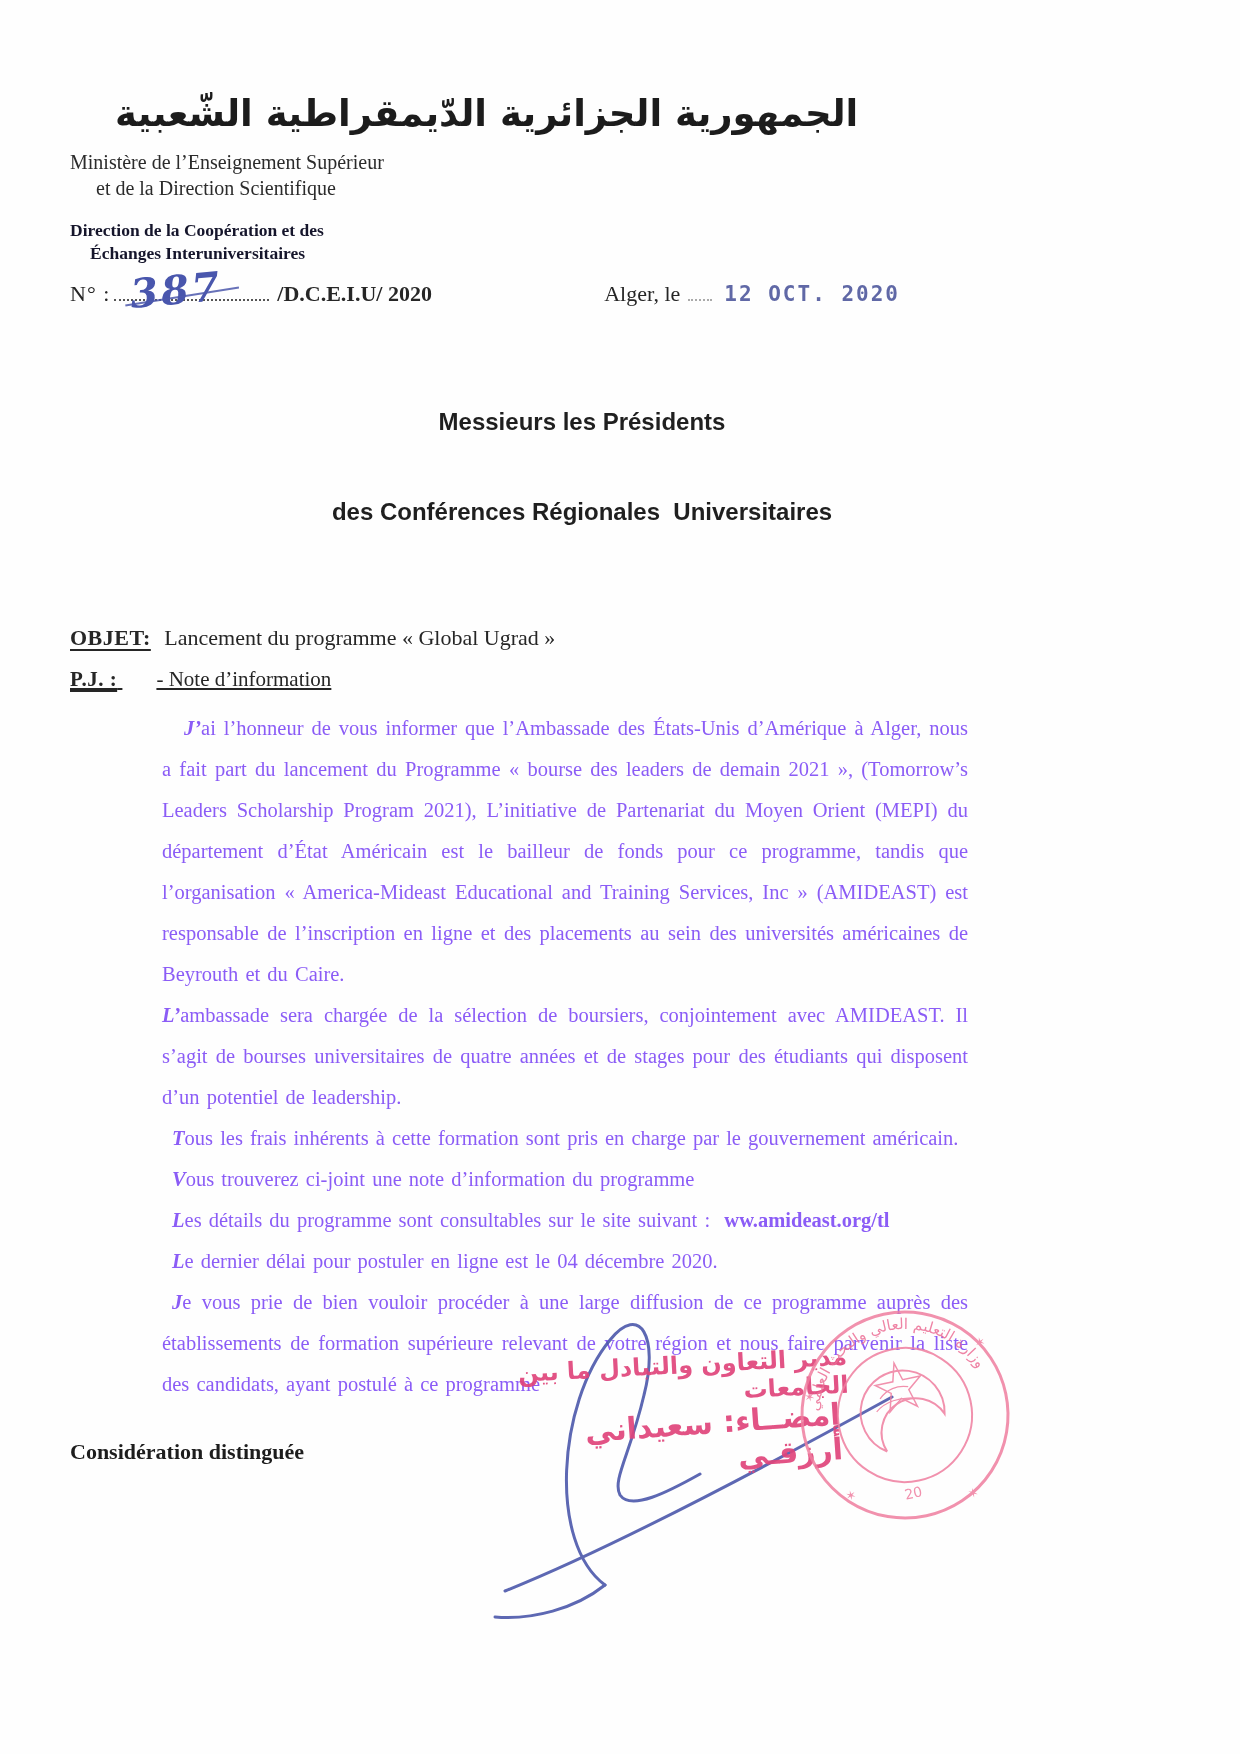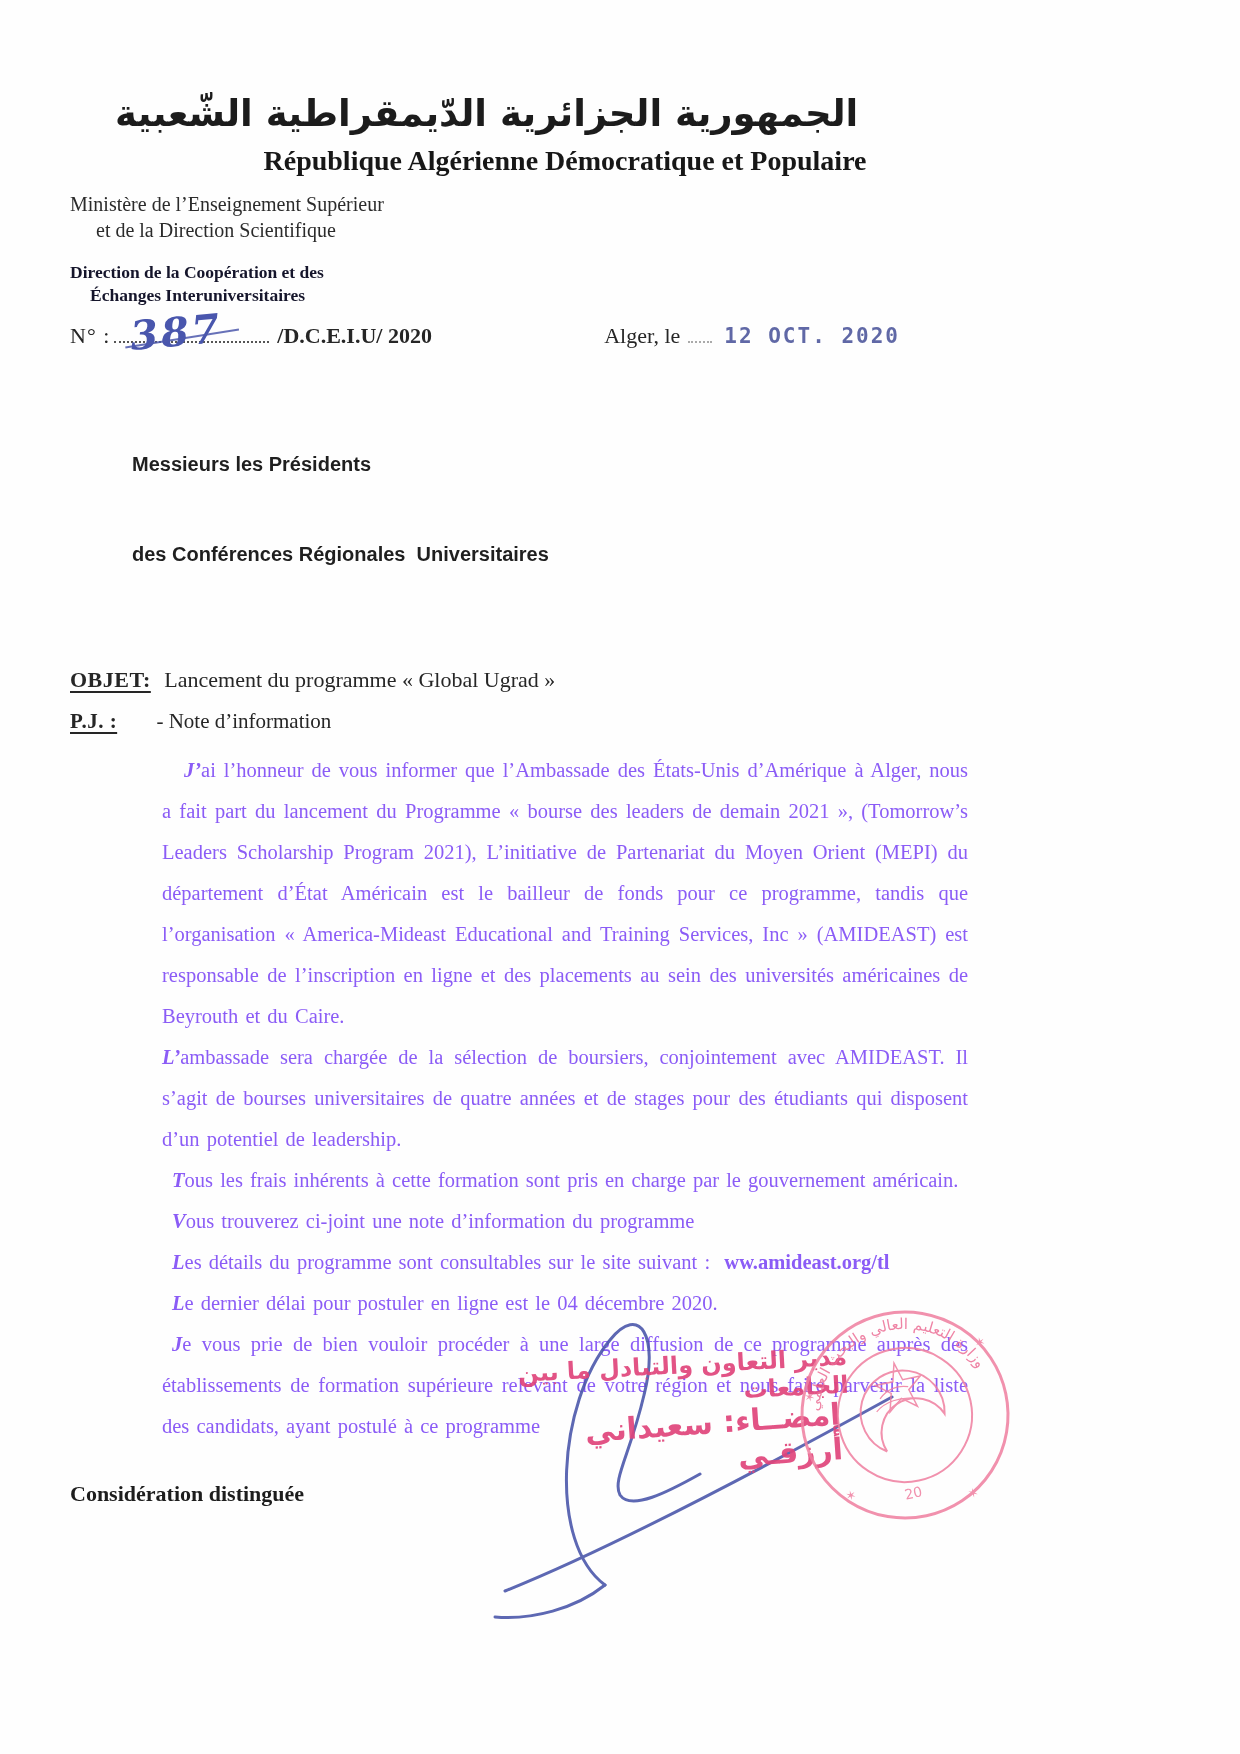--- a/index.html
+++ b/index.html
@@ -44,29 +44,29 @@
   .ref-right { margin-left:auto; margin-right:70px; display:flex; align-items:baseline; }
   .date-dots { display:inline-block; width:24px; border-bottom:2px dotted #aaa; height:12px; margin:0 12px 0 8px; }
   .date-stamp {
     font-family:"DejaVu Sans Mono",monospace; font-weight:700;
     font-size:21px; color:#454f97; letter-spacing:2px; opacity:.85;
     white-space:nowrap;
   }
 
   
   .addressee {
-    margin-top:18px; transform:translateX(62px);
+    margin-top:18px; text-align:center; transform:translateX(62px);
     font-family:"Liberation Sans","DejaVu Sans",sans-serif;
-    font-weight:700; font-size:20px; line-height:30px; color:#1f1f1f;
+    font-weight:700; font-size:24px; line-height:30px; color:#1f1f1f;
     white-space:pre-wrap;
   }
 
   
   .objet-row { margin-top:38px; font-size:22px; }
-  .pj-row { margin-top:16px; font-size:21px; }
+  .pj-row { margin-top:16px; font-size:21px;text-decoration:underline; }
   .lbl-u { font-weight:700; text-decoration:underline; text-underline-offset:4px; text-decoration-thickness:2px; letter-spacing:.5px; }
   .pj-text { margin-left:34px; }
   .objet-text { margin-left:8px; }
 
   
   .body-block { margin-top:16px; margin-left:92px; width:806px;
     font-size:20.5px; line-height:41px; text-align:justify; color:#8b5cf6; word-spacing:2px; }
   .body-block p { margin:0; }
   .body-block p::first-letter { font-style:italic; font-weight:600; }
   .ind-lg { text-indent:22px; }
@@ -84,21 +84,20 @@
   .stamp-name  { right:398px; top:1408px; font-size:30px; transform:rotate(-4deg); width:340px; letter-spacing:1px; }
   .seal-svg { position:absolute; left:792px; top:1302px; transform:rotate(-12deg); opacity:.85; }
 </style>
 </head>
 <body>
 
 <div class="page">
   <div class="content">
 
     <div class="title-ar">الجمهورية الجزائرية الدّيمقراطية الشّعبية</div>
-    <div class="title-fr">République Algérienne Démocratique et Populaire</div>
 
     <div class="ministry">
       <div class="l1">Ministère de l’Enseignement Supérieur</div>
       <div class="l2">et de la Direction Scientifique</div>
     </div>
 
     <div class="direction">
       <div class="l1">Direction de la Coopération et des</div>
       <div class="l2">Échanges Interuniversitaires</div>
     </div>

